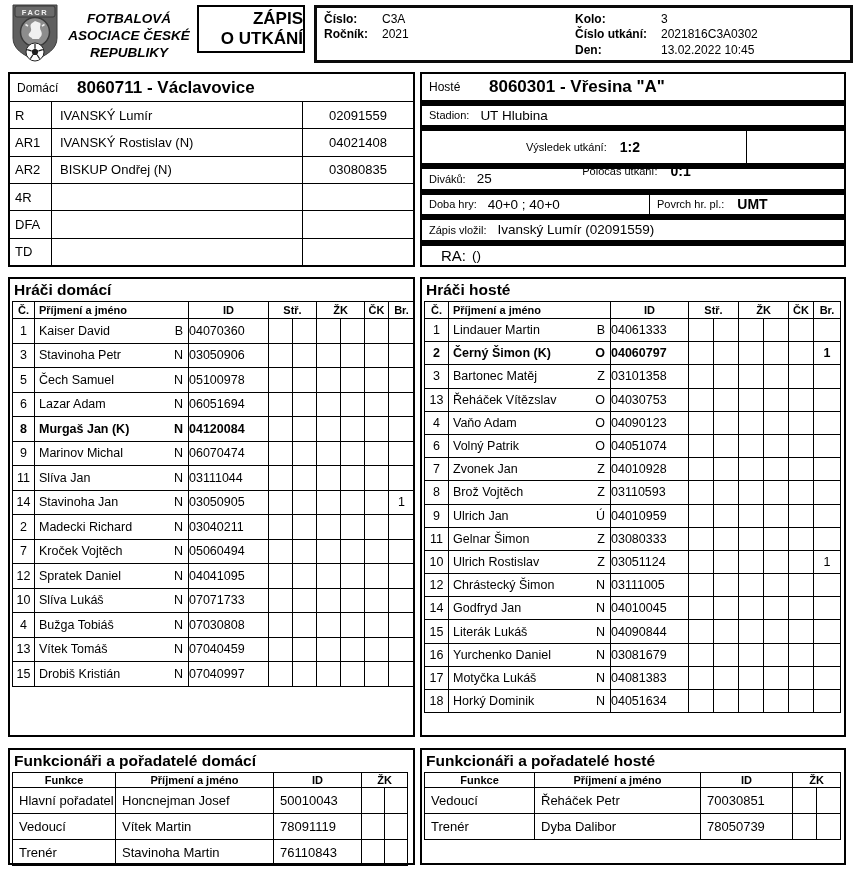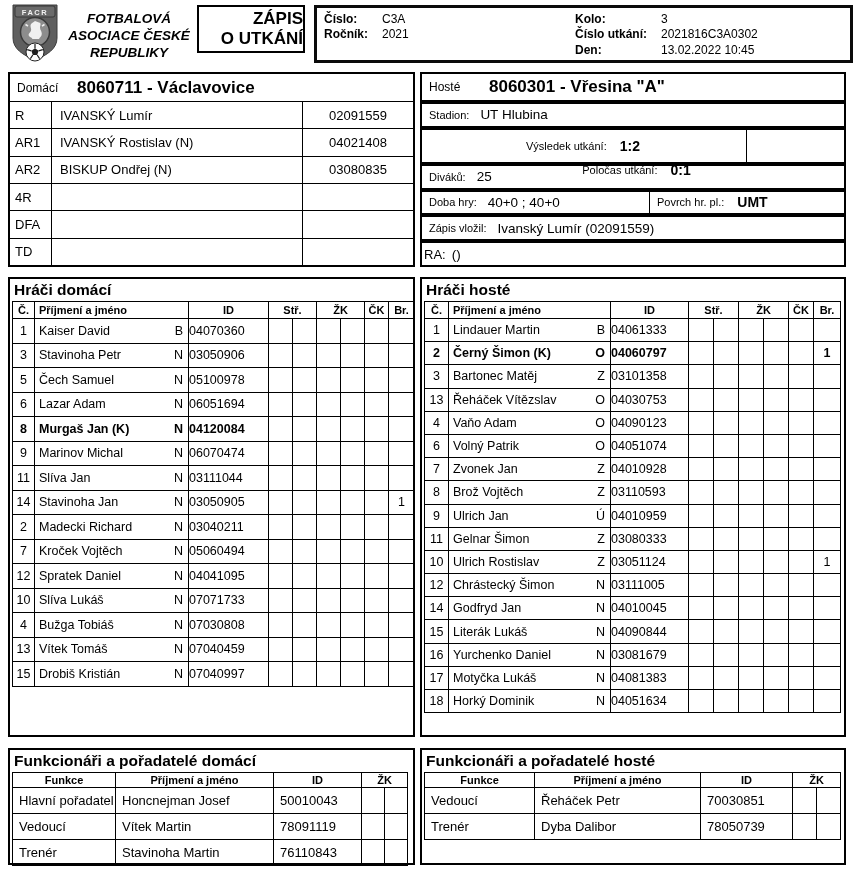--- a/index.html
+++ b/index.html
@@ -28,26 +28,26 @@
 
   .team-row { display:flex; align-items:center; }
   .small-lbl { font-size:12px; padding-left:7px; width:60px; flex:0 0 auto; }
   .team-name { font-weight:bold; font-size:17px; }
 
   .ref-row { display:flex; align-items:stretch; border-top:1px solid #000; }
   .ref-role { width:36px; flex:0 0 auto; border-right:1px solid #000; display:flex; align-items:center; padding-left:5px; font-size:13px; }
   .ref-name { flex:1; display:flex; align-items:center; padding-left:8px; font-size:13px; }
   .ref-id { width:110px; flex:0 0 auto; border-left:1px solid #000; display:flex; align-items:center; justify-content:center; font-size:13px; }
 
-  .mr-row { border-top:4px solid #000000; display:flex; align-items:center; }
+  .mr-row { border-top:6px solid #000000; display:flex; align-items:center; }
   .mr-row.first { border-top:none; }
   .mr-cell-l { width:227px; flex:0 0 auto; border-right:1px solid #000; height:100%; display:flex; align-items:center; }
   .mr-cell-r { flex:1; height:100%; display:flex; align-items:center; }
   .lbl-s { font-size:11px; padding-left:7px; white-space:nowrap; }
-  .lbl-m { font-size:13px; padding-left:2px; }
+  .lbl-m { font-size:15px; padding-left:19px; }
   .val-m { font-size:13.5px; margin-left:11px; white-space:nowrap; }
   .val-b { font-size:14px; font-weight:bold; margin-left:13px; }
 
   
   #players-left  { left:8px;   top:277px; width:403px; height:456px; }
   #players-right { left:420px; top:277px; width:422px; height:456px; }
   .p-title { font-size:15.5px; font-weight:bold; padding:2px 0 2px 4px; }
   table.players { border-collapse:collapse; table-layout:fixed; margin-left:2px; }
   table.players th { border:1px solid #000; font-size:11px; font-weight:bold; height:16px; padding:0; text-align:center; }
   table.players th.h-name { text-align:left; padding-left:4px; }

